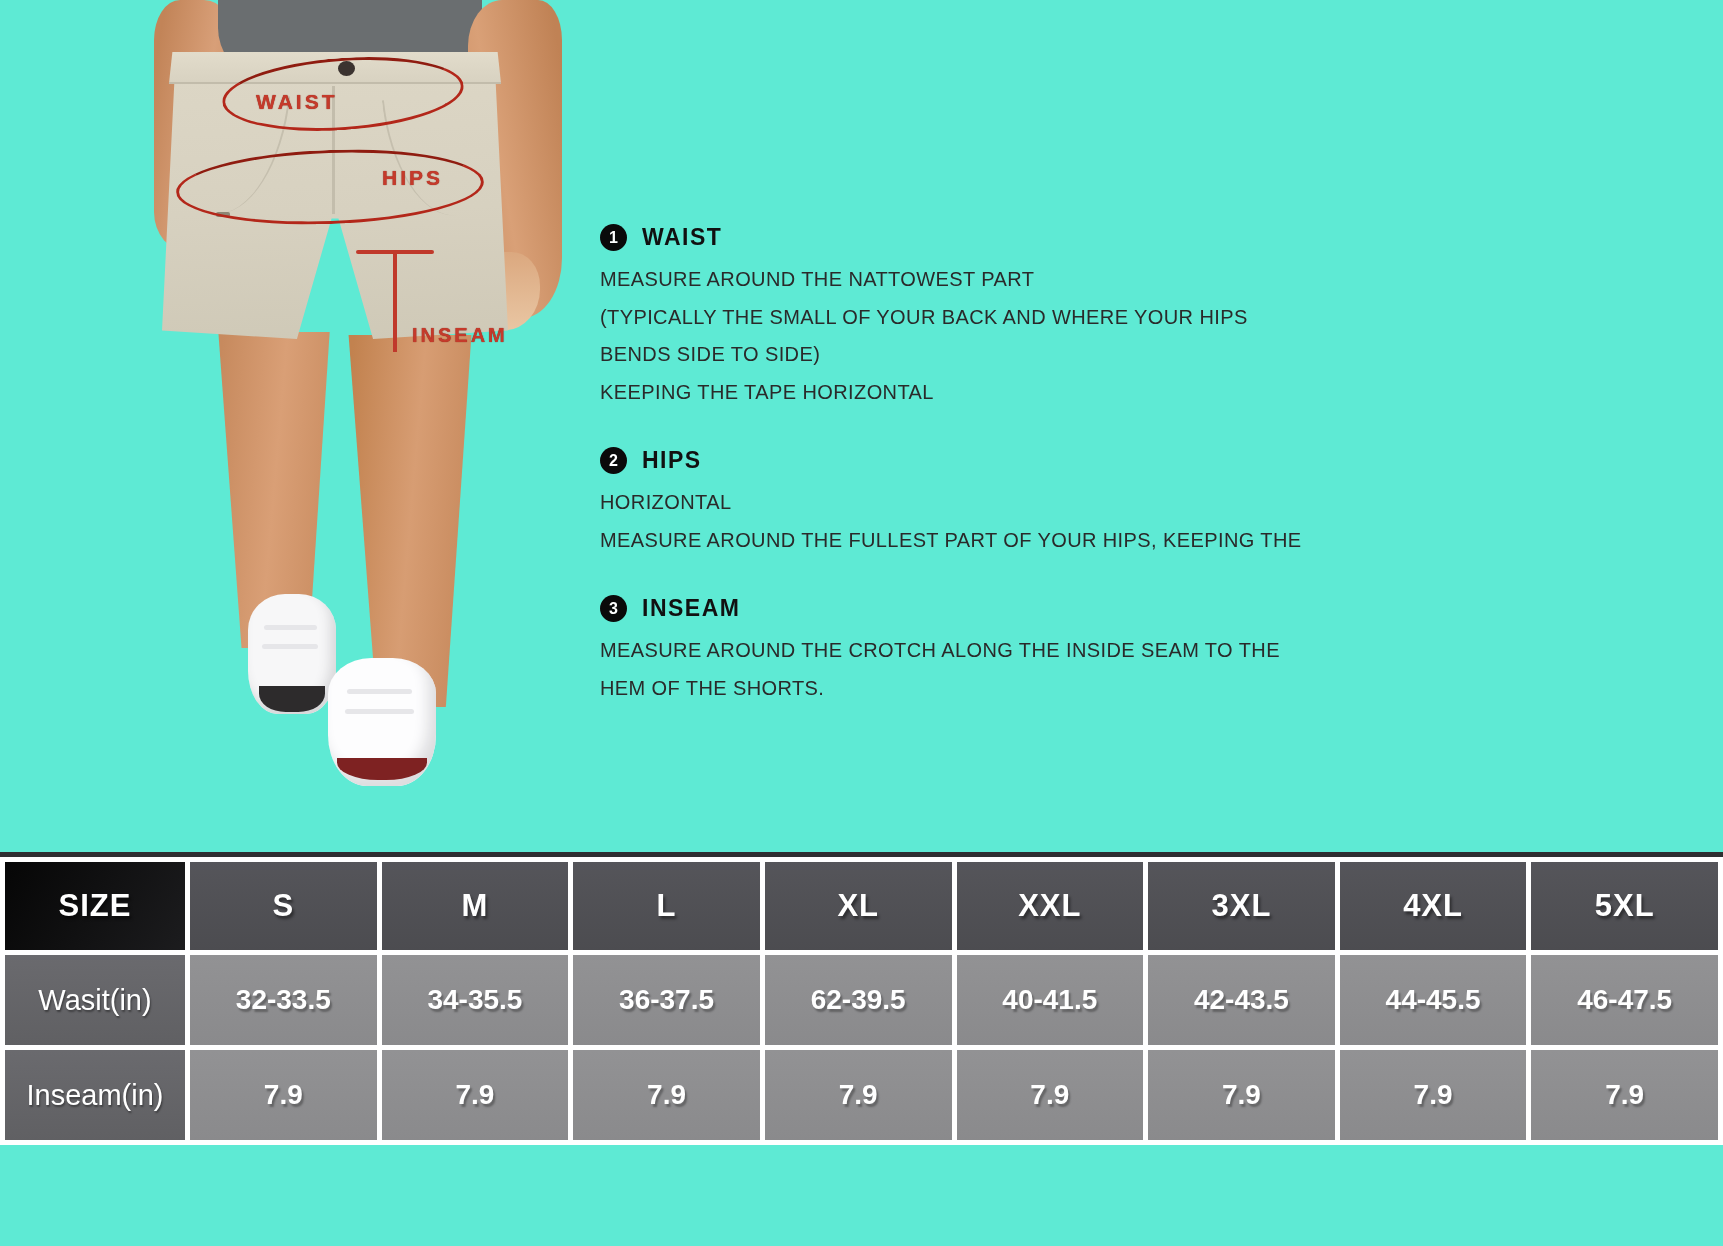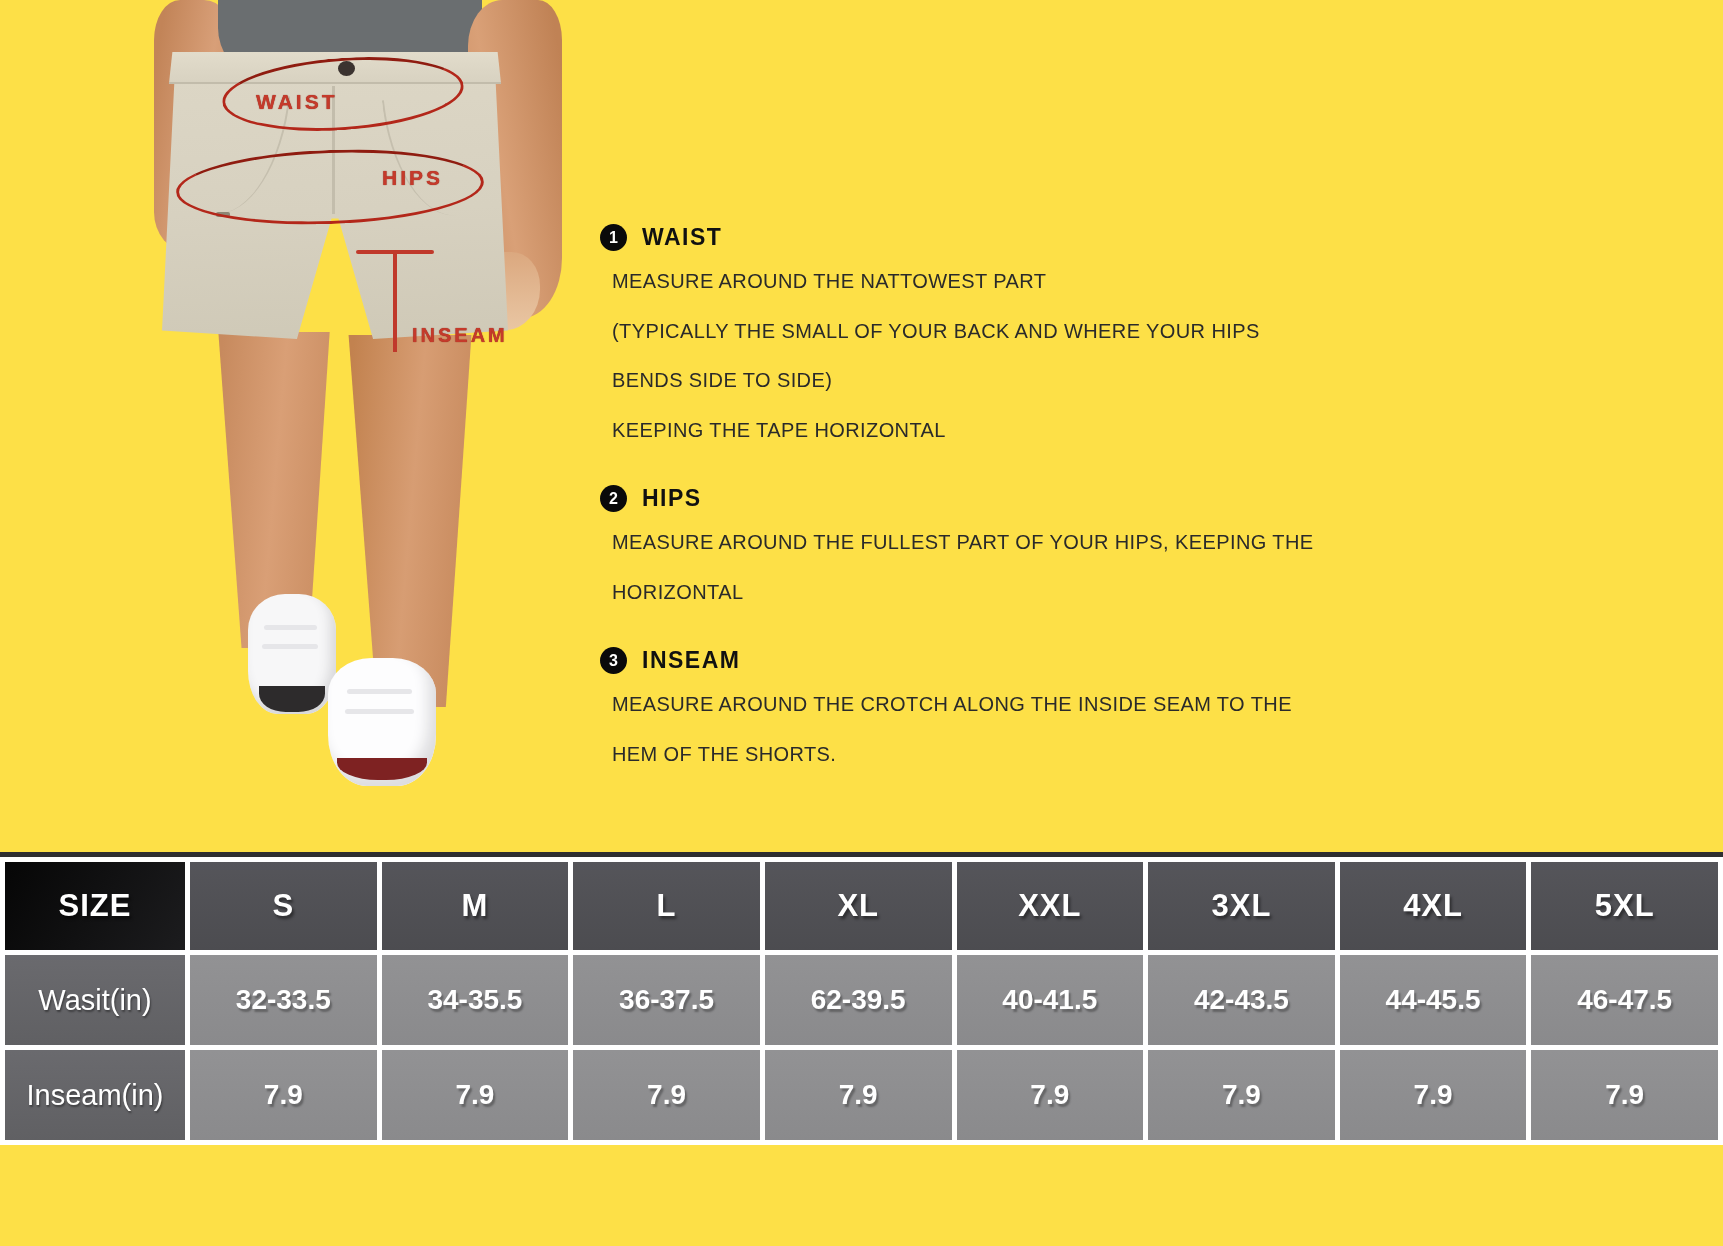--- a/index.html
+++ b/index.html
@@ -1,18 +1,18 @@
 <!DOCTYPE html>
 <html><head>
 <meta charset="utf-8">
 <style>
   html,body{margin:0;padding:0;background:#ffffff;}
   body{width:1723px;height:1246px;position:relative;overflow:hidden;
        font-family:"Liberation Sans", sans-serif;}
-  .canvas{position:absolute;inset:0;background:#fde047;}
+  .canvas{position:absolute;inset:0;background:#5eead4;}
 
   
   .photo{position:absolute;left:70px;top:0;width:540px;height:810px;}
   .photo *{position:absolute;}
   .arm-left{left:84px;top:0;width:80px;height:252px;
     background:linear-gradient(100deg,#c28458 10%,#d89f78 55%,#c68a60 95%);
     border-radius:26px 30px 18px 34px/40px 40px 30px 40px;}
   .arm-right{left:398px;top:0;width:94px;height:318px;
     background:linear-gradient(260deg,#c08255 8%,#d9a077 60%,#c98d62 100%);
     border-radius:34px 24px 40px 30px/46px 40px 60px 50px;}
@@ -71,21 +71,21 @@
 
   
   .instructions{position:absolute;left:600px;top:224px;width:790px;color:#222;}
   .sec{margin:0 0 0 0;}
   .sec + .sec{margin-top:36px;}
   .sec-head{display:flex;align-items:center;margin-bottom:10px;}
   .badge{display:inline-flex;align-items:center;justify-content:center;
     width:27px;height:27px;border-radius:50%;background:#0a0a0a;color:#fff;
     font-size:16px;font-weight:bold;margin-right:15px;flex:0 0 auto;}
   .sec-title{font-size:23px;font-weight:bold;letter-spacing:1.5px;color:#111;}
-  .sec-line{margin:12px;font-size:20px;line-height:37.5px;letter-spacing:0.4px;color:#2a2a2a;}
+  .sec-line{margin:0;font-size:20px;line-height:37.5px;letter-spacing:0.4px;color:#2a2a2a;}
 
   
   .table-wrap{position:absolute;left:0;top:852px;width:1723px;}
   .table-topline{height:5px;background:#2f2f31;width:100%;}
   table.size-table{width:1723px;border-collapse:separate;border-spacing:5px;
     table-layout:fixed;background:#ffffff;margin-top:0;}
   .size-table th,.size-table td{text-align:center;vertical-align:middle;color:#fff;
     overflow:hidden;white-space:nowrap;}
   .size-table thead th{height:86px;background:linear-gradient(#55555a,#4c4c50);
     font-size:31px;font-weight:bold;letter-spacing:1px;
@@ -143,22 +143,22 @@
         <p class="sec-line">MEASURE AROUND THE NATTOWEST PART</p>
         <p class="sec-line">(TYPICALLY THE SMALL OF YOUR BACK AND WHERE YOUR HIPS</p>
         <p class="sec-line">BENDS SIDE TO SIDE)</p>
         <p class="sec-line">KEEPING THE TAPE HORIZONTAL</p>
       </div>
       <div class="sec">
         <div class="sec-head">
           <span class="badge">2</span>
           <span class="sec-title">HIPS</span>
         </div>
+        <p class="sec-line">HORIZONTAL</p>
         <p class="sec-line">MEASURE AROUND THE FULLEST PART OF YOUR HIPS, KEEPING THE</p>
-        <p class="sec-line">HORIZONTAL</p>
       </div>
       <div class="sec">
         <div class="sec-head">
           <span class="badge">3</span>
           <span class="sec-title">INSEAM</span>
         </div>
         <p class="sec-line">MEASURE AROUND THE CROTCH ALONG THE INSIDE SEAM TO THE</p>
         <p class="sec-line">HEM OF THE SHORTS.</p>
       </div>
     </div>

